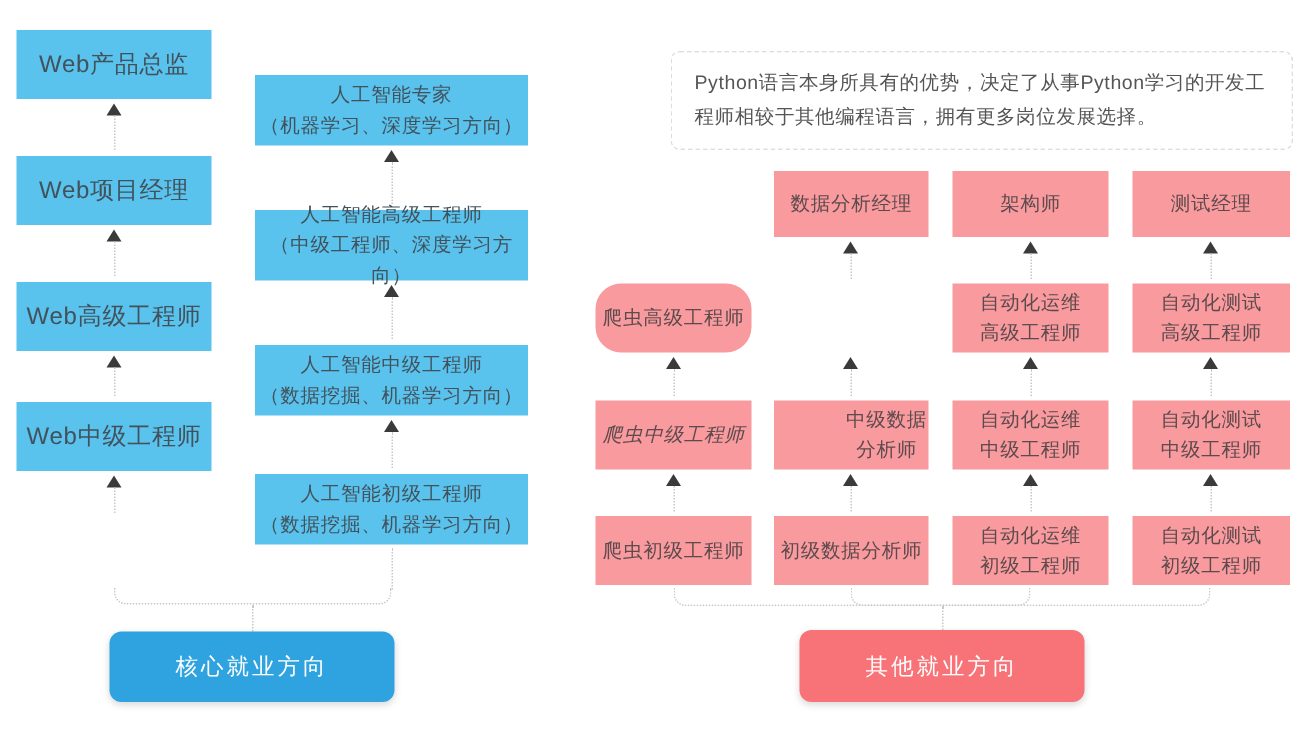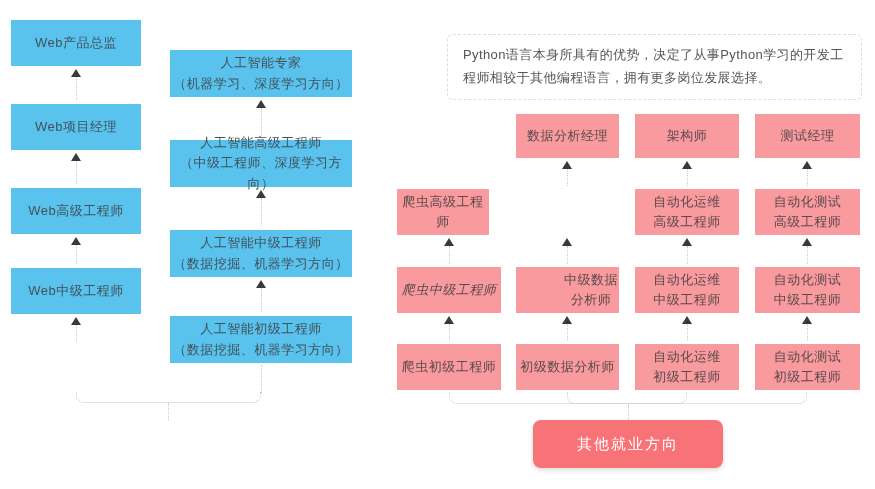--- a/index.html
+++ b/index.html
@@ -6,21 +6,21 @@
   .canvas{
     position:relative;width:875px;height:489px;background:#ffffff;overflow:hidden;
     font-family:"Liberation Sans","DejaVu Sans",sans-serif;
   }
   .node{
     position:absolute;display:flex;align-items:center;justify-content:center;
     text-align:center;white-space:pre-line;box-sizing:border-box;
   }
   .blue{background:var(--blue-box,#59C2ED);color:var(--blue-text,#42525C);}
   .pink{background:var(--pink-box,#F89A9E);color:var(--pink-text,#5C4A4C);}
-  .f14{font-size:13px;letter-spacing:.5px;}
+  .f14{font-size:16px;letter-spacing:.5px;}
   .f13{font-size:13px;line-height:1.55;letter-spacing:.5px;}
   .conn{position:absolute;width:12px;display:flex;flex-direction:column;align-items:center;}
   .tri{width:0;height:0;border-left:5px solid transparent;border-right:5px solid transparent;
        border-bottom:8px solid var(--arrow,#3A3A3A);}
   .dline{flex:1;width:0;border-left:1px dotted var(--line,#C8C8C8);}
   .bracket{position:absolute;border:1px dotted var(--line,#C8C8C8);border-top:none;
            border-radius:0 0 8px 8px;box-sizing:border-box;background:transparent;}
   .vstub{position:absolute;width:0;border-left:1px dotted var(--line,#C8C8C8);}
   .btn{
     position:absolute;border-radius:8px;color:#fff;display:flex;align-items:center;
@@ -80,28 +80,29 @@
       <div class="dline"></div>
     </div>
   <div class="conn" style="left:255px;top:280px;height:32px;">
       <div class="tri"></div>
       <div class="dline"></div>
     </div>
 
   <div class="vstub" style="left:261px;top:365px;height:28px;"></div>
   <div class="bracket" style="left:76px;top:392px;width:185px;height:11px;"></div>
   <div class="vstub" style="left:168px;top:403px;height:18px;"></div>
+  <div class="btn btn-blue" style="left:73px;top:421px;width:190px;height:47px;">核心就业方向</div>
 
   <div class="note" style="left:447px;top:34px;width:415px;">Python语言本身所具有的优势，决定了从事Python学习的开发工程师相较于其他编程语言，拥有更多岗位发展选择。</div>
 
   <div class="node pink f13" style="left:516px;top:114px;width:103px;height:44px;">数据分析经理</div>
   <div class="node pink f13" style="left:635px;top:114px;width:104px;height:44px;">架构师</div>
   <div class="node pink f13" style="left:755px;top:114px;width:105px;height:44px;">测试经理</div>
 
-  <div class="node pink f13" style="left:397px;top:189px;width:92px;height:46px;">爬虫高级工程师</div>
+  <div class="node pink f13" style="left:397px;top:189px;width:104px;height:46px;border-radius:17px;">爬虫高级工程师</div>
   <div class="node pink f13" style="left:397px;top:267px;width:104px;height:46px;font-style:italic;">爬虫中级工程师</div>
   <div class="node pink f13" style="left:397px;top:344px;width:104px;height:46px;">爬虫初级工程师</div>
 
   <div class="node pink f13" style="left:516px;top:267px;width:103px;height:46px;padding-left:47px;">中级数据分析师</div>
   <div class="node pink f13" style="left:516px;top:344px;width:103px;height:46px;">初级数据分析师</div>
 
   <div class="node pink f13" style="left:635px;top:189px;width:104px;height:46px;">自动化运维
 高级工程师</div>
   <div class="node pink f13" style="left:635px;top:267px;width:104px;height:46px;">自动化运维
 中级工程师</div>

